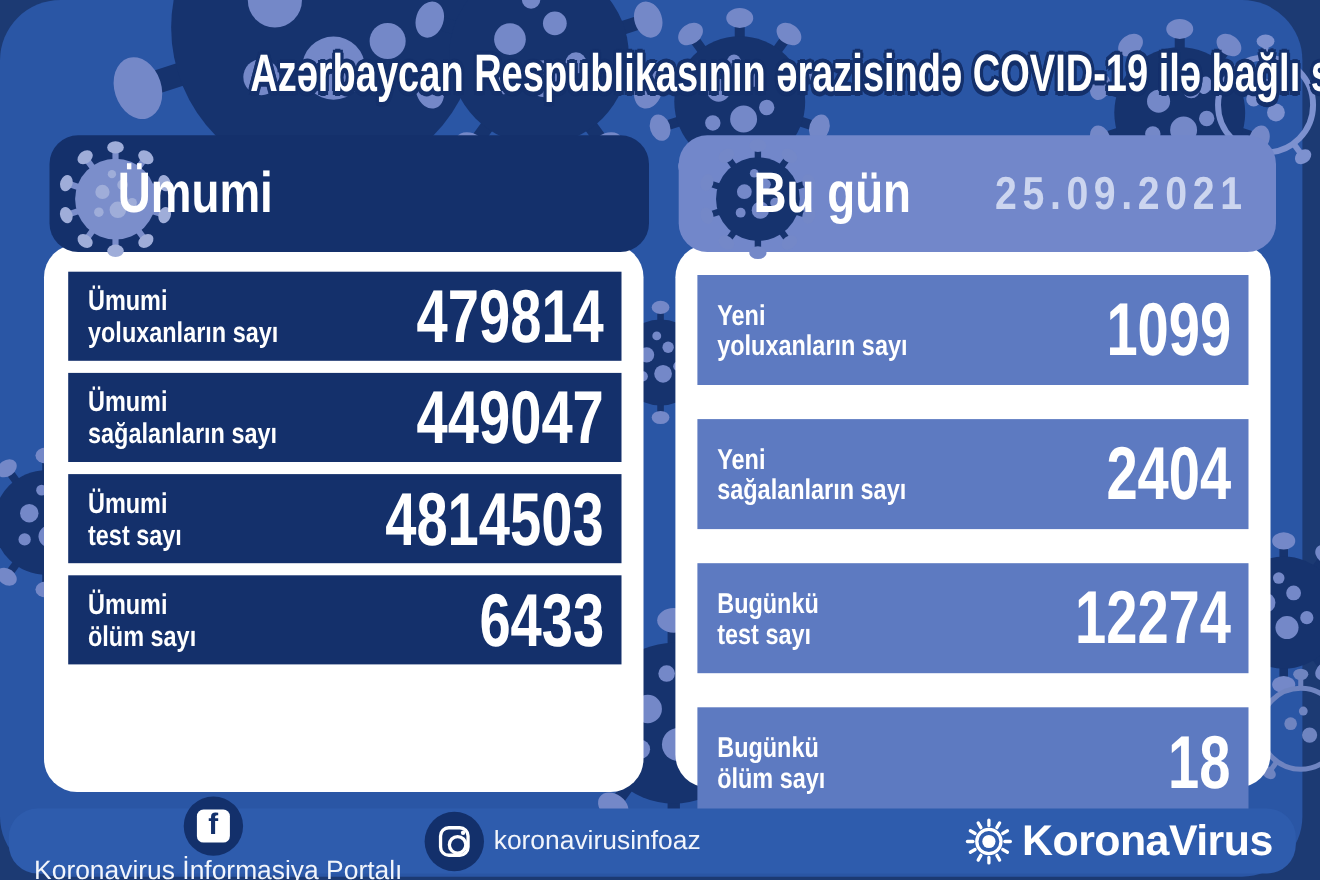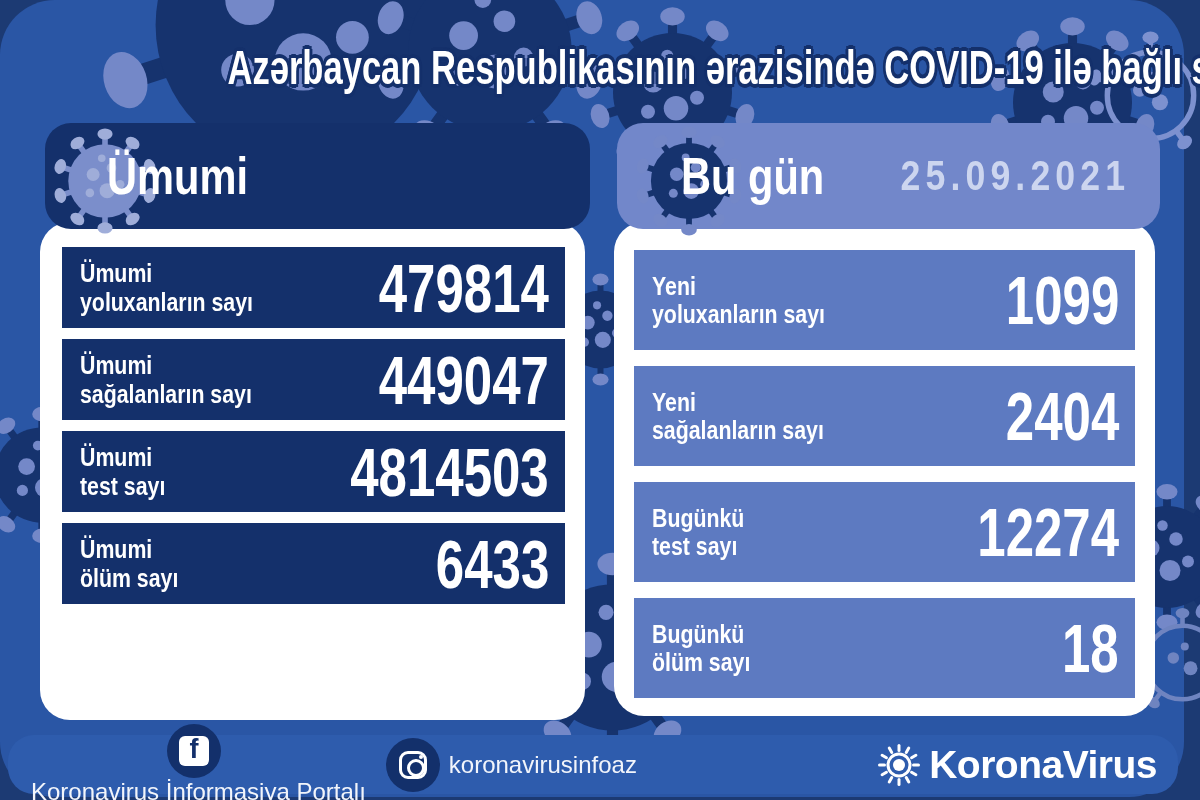--- a/index.html
+++ b/index.html
@@ -26,37 +26,37 @@
     text-shadow:
       -3px -3px 0 #14306b, 3px -3px 0 #14306b, -3px 3px 0 #14306b, 3px 3px 0 #14306b,
       -4px 0 0 #14306b, 4px 0 0 #14306b, 0 -4px 0 #14306b, 0 4px 0 #14306b;
   }
   
   .panel-header {
     position:absolute; top:123px; height:106px; border-radius:26px; z-index:3;
     display:flex; align-items:center; color:#fff;
   }
   .panel-header.navy  { left:45px;  width:545px; background:#14306b; }
-  .panel-header.peri  { left:617px; width:543px; background:#7287ca; justify-content:center; padding-right:34px; }
+  .panel-header.peri  { left:617px; width:543px; background:#7287ca; justify-content:flex-start; padding-right:34px; }
   .hv { position:absolute; overflow:visible; }
   .header-text {
     position:relative; z-index:2; margin-left:62px; font-size:52px; font-weight:bold;
     display:inline-block; transform:scaleX(.8); transform-origin:0 50%; white-space:nowrap;
   }
   .header-date {
     position:relative; z-index:2; color:#ccd5ef; font-size:42px; font-weight:bold;
     letter-spacing:6px; display:inline-block; transform:scaleX(.85); transform-origin:100% 50%;
     white-space:nowrap;
   }
   .panel-white {
     position:absolute; top:222px; background:#fff; border-radius:30px; z-index:2;
     display:flex; flex-direction:column;
   }
   .panel-white.left  { left:40px;  width:545px; height:498px; padding:25px 20px 0 22px; gap:11px; }
-  .panel-white.right { left:614px; width:541px; height:494px; padding:28px 20px 0 20px; gap:16px; }
+  .panel-white.right { left:614px; width:541px; height:494px; padding:28px 20px 0 20px; gap:31px; }
   .stat-row {
     display:flex; align-items:center; justify-content:space-between;
     padding:0 16px 0 18px; color:#fff; flex:none;
   }
   .stat-row.navy { background:#14306b; height:81px; }
   .stat-row.peri { background:#5d7ac1; height:100px; }
   .lbl {
     font-size:26px; font-weight:bold; line-height:1.08;
     transform:scaleX(.82); transform-origin:0 50%; white-space:nowrap;
   }

